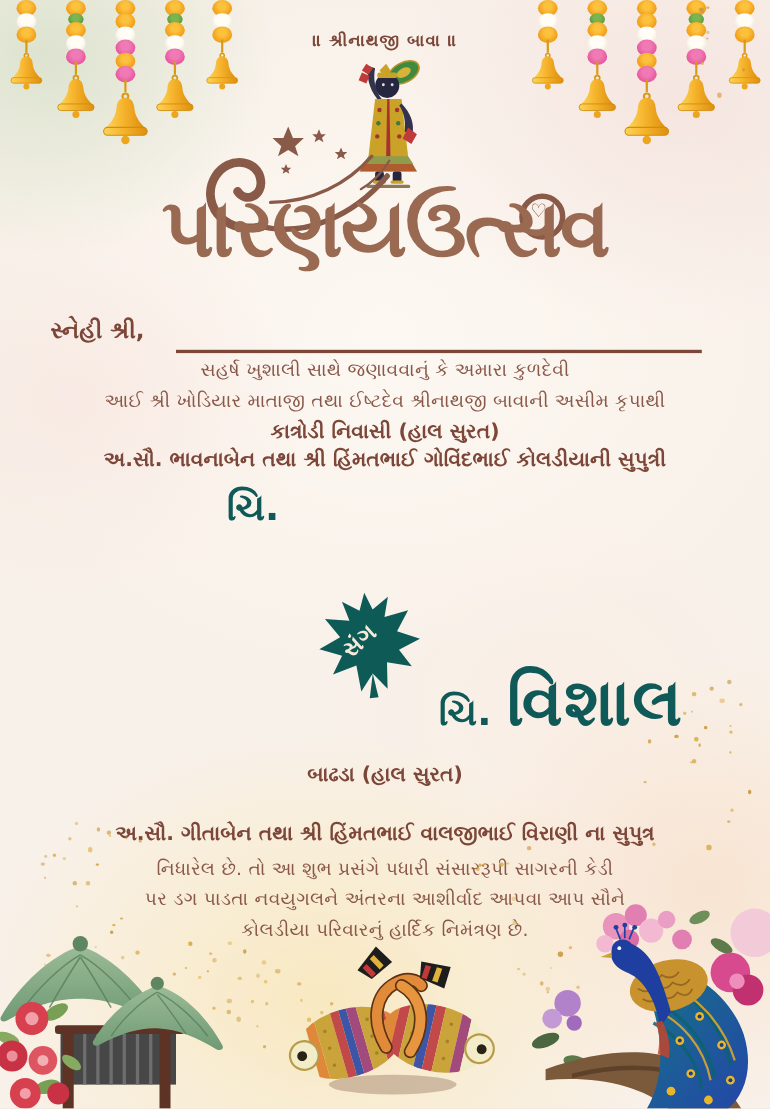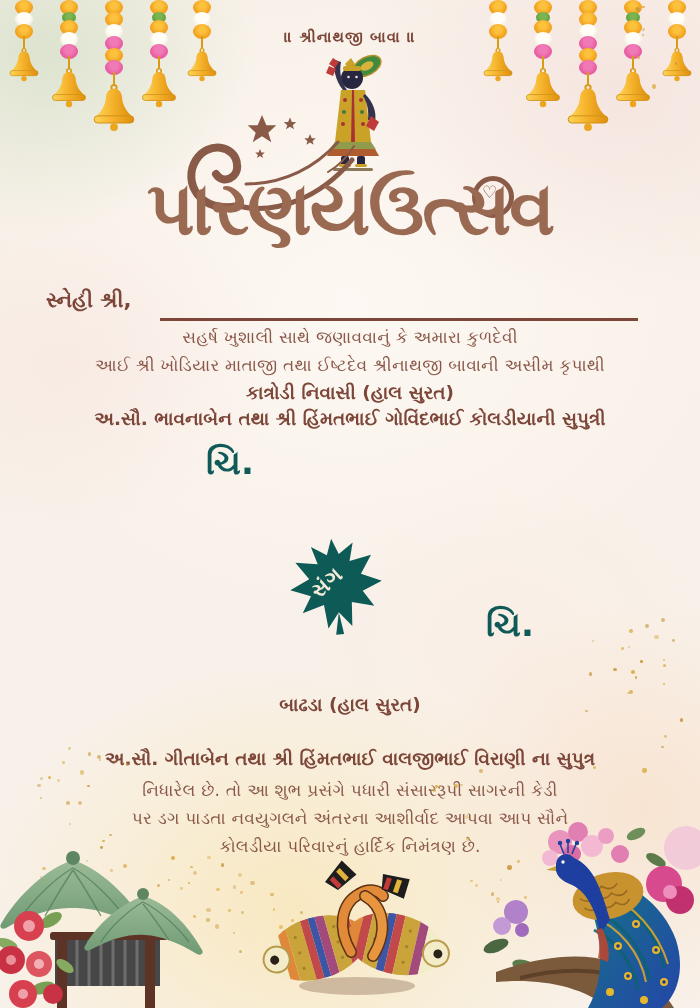--- a/index.html
+++ b/index.html
@@ -259,20 +259,21 @@
   <div class="abs leaf-wrap">
     <svg width="100" height="100" viewBox="0 0 100 100">
       <path fill="#0e5a57" d="M50 3 L56 19 L71 9 L66 27 L88 23 L76 41 L96 50 L76 58 L86 74 L64 68 L62 92 L50 77 L38 92 L36 68 L14 74 L24 58 L4 50 L24 41 L12 23 L34 27 L29 9 L44 19 Z"></path>
       <path fill="#0e5a57" d="M50 77 L45 99 L53 99 Z"></path>
     </svg>
     <span class="leaf-text">સંગ</span>
   </div>
 
   <div class="abs name-row groom-row">
     <span class="name-prefix">ચિ.</span>
+    <span class="name-big">વિશાલ</span>
   </div>
 
   <div class="abs center boldbrown bold-line" style="top:694px;">બાઢડા (હાલ સુરત)</div>
   <div class="abs center boldbrown bold-line" style="top:748px;">અ.સૌ. ગીતાબેન તથા શ્રી હિંમતભાઈ વાલજીભાઈ વિરાણી ના સુપુત્ર</div>
 
   <div class="abs center brown body-line" style="top:808px;">પર ડગ પાડતા નવયુગલને અંતરના આશીર્વાદ આપવા આપ સૌને</div>
   <div class="abs center brown body-line" style="top:780px;">નિધારેલ છે. તો આ શુભ પ્રસંગે પધારી સંસારરૂપી સાગરની કેડી</div>
   <div class="abs center brown body-line" style="top:836px;">કોલડીયા પરિવારનું હાર્દિક નિમંત્રણ છે.</div>
 
   <div class="abs" id="speckles" style="left:0;top:0;width:700px;height:1008px;pointer-events:none;">

